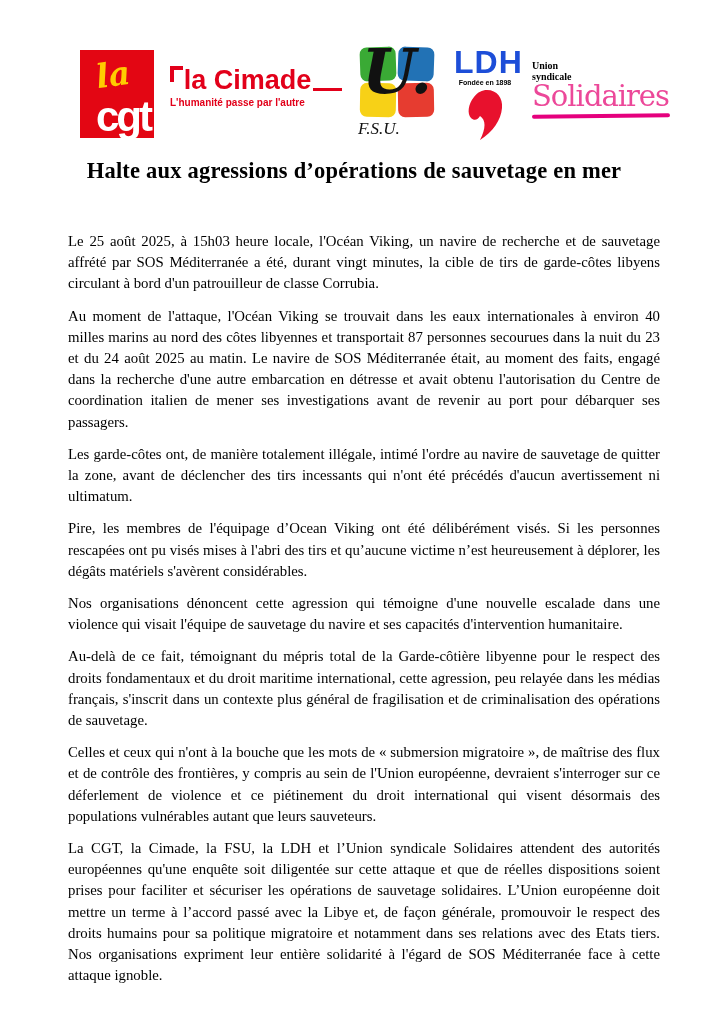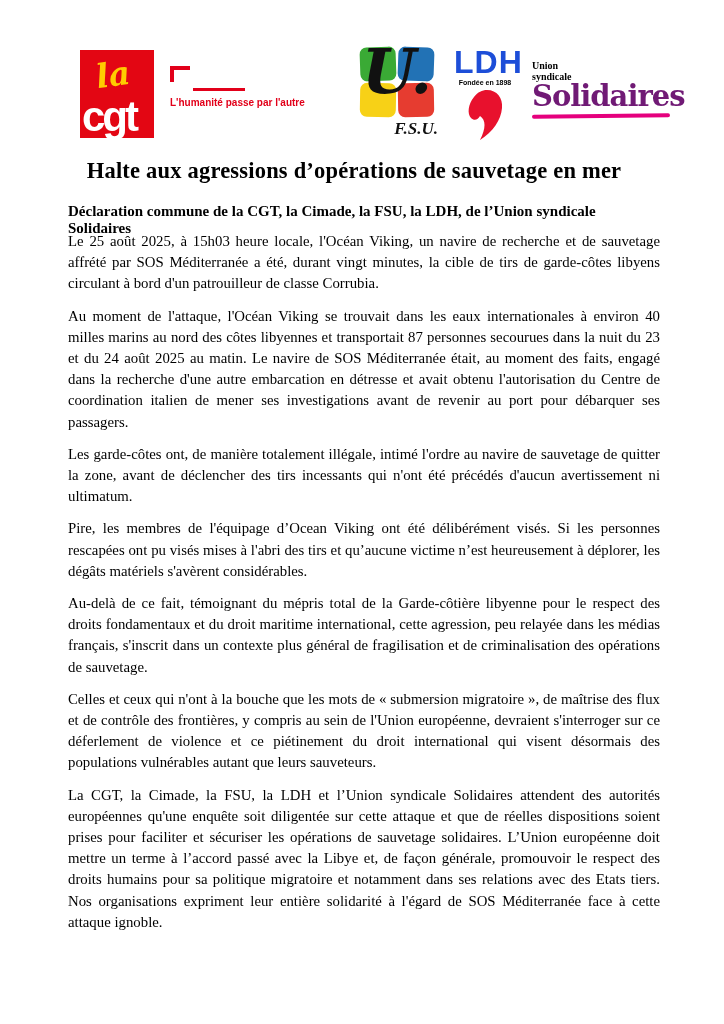--- a/index.html
+++ b/index.html
@@ -42,21 +42,21 @@
     font-style: italic;
     font-weight: bold;
     font-size: 33px;
     color: #ffcc00;
     transform: rotate(-8deg);
     line-height: 1;
   }
   .cgt-word {
     position: absolute;
     bottom: 2px;
-    left: 2px;
+    left: 16px;
     font-family: "Liberation Sans", sans-serif;
     font-weight: 900;
     font-size: 42px;
     letter-spacing: -3px;
     color: #ffffff;
     line-height: 0.9;
   }
 
   
   .cimade-logo {
@@ -137,24 +137,24 @@
     font-weight: bold;
     font-size: 62px;
     line-height: 1.05;
     color: #111111;
   }
   .fsu-label {
     position: absolute;
     bottom: 0;
     left: 0;
     width: 100%;
-    text-align: right;
+    text-align: left;
     font-family: "Liberation Serif", serif;
     font-style: italic;
-    font-weight: bold;
+    font-weight: normal;
     font-size: 17px;
     color: #111111;
   }
 
   
   .ldh-logo {
     position: relative;
     width: 62px;
     height: 96px;
     flex: 0 0 auto;
@@ -188,25 +188,25 @@
   .solidaires-union {
     font-family: "Liberation Serif", serif;
     font-weight: bold;
     font-size: 10px;
     line-height: 1.1;
     padding-right: 4px;
     white-space: pre-line;
   }
   .solidaires-name {
     font-family: "DejaVu Serif", serif;
-    font-weight: bold;
+    font-weight: normal;
     font-size: 29px;
     letter-spacing: -1px;
     line-height: 1;
-    color: #701a75;
+    color: #ec4899;
     white-space: nowrap;
   }
   .solidaires-underline {
     width: 138px;
     height: 4px;
     background: #e5007d;
     border-radius: 2px;
     margin-top: 3px;
     transform: rotate(-0.6deg);
   }
@@ -251,20 +251,21 @@
   <div class="logo-band">
 
     <div class="cgt-logo">
       <span class="cgt-la">la</span>
       <span class="cgt-word">cgt</span>
     </div>
 
     <div class="cimade-logo">
       <div class="cimade-row">
         <span class="cimade-bracket"></span>
+        <span class="cimade-name">la Cimade</span>
         <span class="cimade-underline"></span>
       </div>
       <div class="cimade-tagline">L'humanité passe par l'autre</div>
     </div>
 
     <div class="fsu-logo">
       <div class="fsu-grid">
         <div class="fsu-sq" style="background:#3aaa35; transform:rotate(-2deg);"></div>
         <div class="fsu-sq" style="background:#2272b5; transform:rotate(2deg);"></div>
         <div class="fsu-sq" style="background:#f7d117; transform:rotate(1deg);"></div>
@@ -288,25 +289,25 @@
       <div class="solidaires-union">Union
 syndicale</div>
       <div class="solidaires-name">Solidaires</div>
       <div class="solidaires-underline"></div>
     </div>
 
   </div>
 
   <h1 class="doc-title">Halte aux agressions d’opérations de sauvetage en mer</h1>
 
-  <div class="doc-subtitle">Déclaration commune de la CGT, la Cimade, la FSU, la LDH, de l’Union syndicale Solidaires</div>
 
   <div class="doc-body">
     <p class="para">Le 25 août 2025, à 15h03 heure locale, l'Océan Viking, un navire de recherche et de sauvetage affrété par SOS Méditerranée a été, durant vingt minutes, la cible de tirs de garde-côtes libyens circulant à bord d'un patrouilleur de classe Corrubia.</p>
     <p class="para">Au moment de l'attaque, l'Océan Viking se trouvait dans les eaux internationales à environ 40 milles marins au nord des côtes libyennes et transportait 87 personnes secourues dans la nuit du 23 et du 24 août 2025 au matin. Le navire de SOS Méditerranée était, au moment des faits, engagé dans la recherche d'une autre embarcation en détresse et avait obtenu l'autorisation du Centre de coordination italien de mener ses investigations avant de revenir au port pour débarquer ses passagers.</p>
     <p class="para">Les garde-côtes ont, de manière totalement illégale, intimé l'ordre au navire de sauvetage de quitter la zone, avant de déclencher des tirs incessants qui n'ont été précédés d'aucun avertissement ni ultimatum.</p>
     <p class="para">Pire, les membres de l'équipage d’Ocean Viking ont été délibérément visés. Si les personnes rescapées ont pu visés mises à l'abri des tirs et qu’aucune victime n’est heureusement à déplorer, les dégâts matériels s'avèrent considérables.</p>
+    <p class="para">Nos organisations dénoncent cette agression qui témoigne d'une nouvelle escalade dans une violence qui visait l'équipe de sauvetage du navire et ses capacités d'intervention humanitaire.</p>
     <p class="para">Au-delà de ce fait, témoignant du mépris total de la Garde-côtière libyenne pour le respect des droits fondamentaux et du droit maritime international, cette agression, peu relayée dans les médias français, s'inscrit dans un contexte plus général de fragilisation et de criminalisation des opérations de sauvetage.</p>
     <p class="para">Celles et ceux qui n'ont à la bouche que les mots de « submersion migratoire », de maîtrise des flux et de contrôle des frontières, y compris au sein de l'Union européenne, devraient s'interroger sur ce déferlement de violence et ce piétinement du droit international qui visent désormais des populations vulnérables autant que leurs sauveteurs.</p>
     <p class="para">La CGT, la Cimade, la FSU, la LDH et l’Union syndicale Solidaires attendent des autorités européennes qu'une enquête soit diligentée sur cette attaque et que de réelles dispositions soient prises pour faciliter et sécuriser les opérations de sauvetage solidaires. L’Union européenne doit mettre un terme à l’accord passé avec la Libye et, de façon générale, promouvoir le respect des droits humains pour sa politique migratoire et notamment dans ses relations avec des Etats tiers. Nos organisations expriment leur entière solidarité à l'égard de SOS Méditerranée face à cette attaque ignoble.</p>
   </div>
 
 </div>
 
 </body></html>

